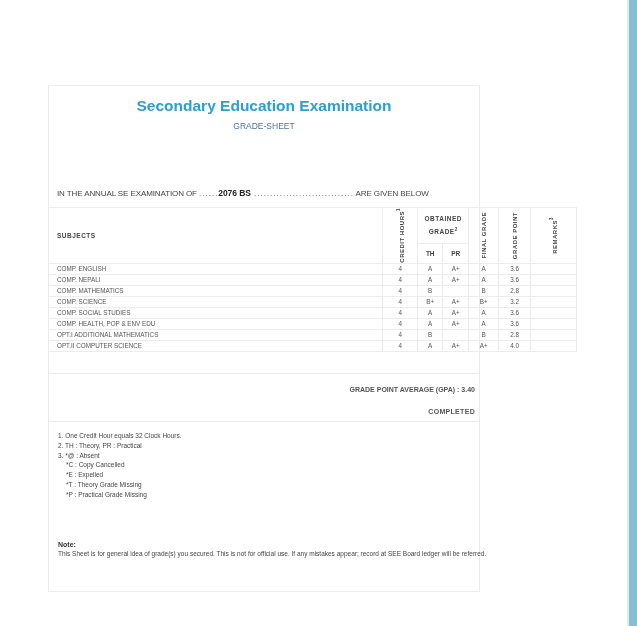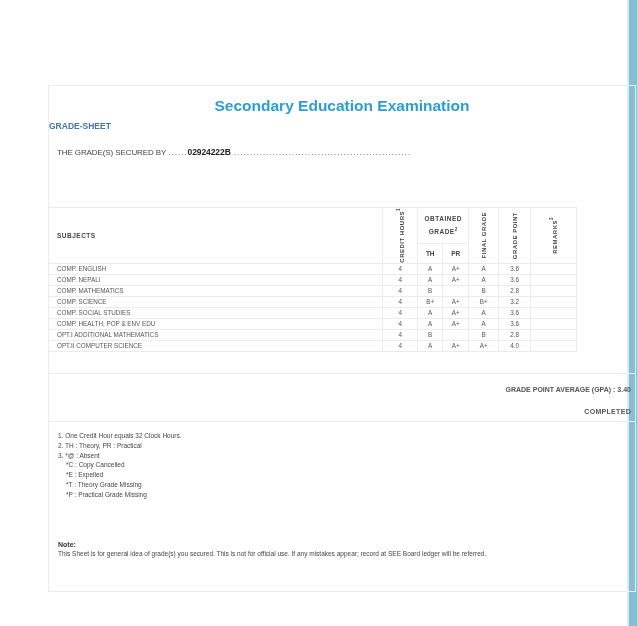--- a/index.html
+++ b/index.html
@@ -1,22 +1,22 @@
 <!DOCTYPE html>
 <html><head>
 <meta charset="utf-8">
 <style>
   html, body { margin:0; padding:0; }
   body { width:637px; height:626px; background:#ffffff; position:relative; overflow:hidden;
          font-family:"Liberation Sans", sans-serif; color:#444; }
   .side-bar { position:absolute; left:629px; top:0; width:8px; height:626px; background:#86bfd4; }
   .side-bar-edge { position:absolute; left:627px; top:0; width:2px; height:626px; background:#d8ecf3; }
-  .card { position:absolute; left:48px; top:85px; width:588px; height:507px; border:1px solid #ececec; box-sizing:border-box; }
+  .card { position:absolute; left:48px; top:85px; width:432px; height:507px; border:1px solid #ececec; box-sizing:border-box; }
   .title { position:absolute; left:0; width:100%; top:11px; text-align:center; font-size:15.5px; font-weight:bold; color:#2a9fd0; }
-  .subtitle { position:absolute; left:0; width:100%; top:35px; text-align:left; font-size:8.5px; font-weight:bold; color:#4a73a8; }
+  .subtitle { position:absolute; left:0; width:100%; top:35px; text-align:center; font-size:8.5px; font-weight:normal; color:#4a73a8; }
   .info { position:absolute; left:8px; font-size:8px; color:#444; white-space:nowrap; letter-spacing:-0.1px; }
   .info b { color:#222; font-size:8.5px; }
   .dots { letter-spacing:1px; }
   table.grades { position:absolute; left:-1px; top:121px; width:529px; border-collapse:collapse; font-size:6.5px; }
   table.grades td, table.grades th { border:1px solid #ececec; padding:0; color:#555; }
   table.grades th { font-weight:bold; color:#444; }
   .subj-h { text-align:left; padding-left:8px !important; font-size:6.5px; letter-spacing:0.5px; height:52px; }
   .vert { writing-mode:vertical-rl; transform:rotate(180deg); font-size:6px; letter-spacing:0.5px; line-height:8px; margin:auto; }
   .obt { height:26px; font-size:6.5px; letter-spacing:0.5px; line-height:11px; }
   .tp { font-size:6.5px; height:14px; }
@@ -34,23 +34,24 @@
 </head>
 <body>
 
 <div class="side-bar-edge"></div>
 <div class="side-bar"></div>
 
 <div class="card">
   <div class="title">Secondary Education Examination</div>
   <div class="subtitle">GRADE-SHEET</div>
 
-  <div class="info" style="top:61px;">
-    <span>THE GRADE(S) SECURED BY</span>
-    <span class="dots"> ......</span><b>02924222B</b><span class="dots"> .......................................................</span>
+  <div class="info" style="top:102px;">
+    <span>IN THE ANNUAL SE EXAMINATION OF</span>
+    <span class="dots"> ......</span><b>2076 BS</b><span class="dots"> ...............................</span>
+    <span>ARE GIVEN BELOW</span>
   </div>
 
   <table class="grades">
     <colgroup>
       <col style="width:335px">
         <col style="width:35px">
         <col style="width:25px">
         <col style="width:26px">
         <col style="width:30px">
         <col style="width:32px">

